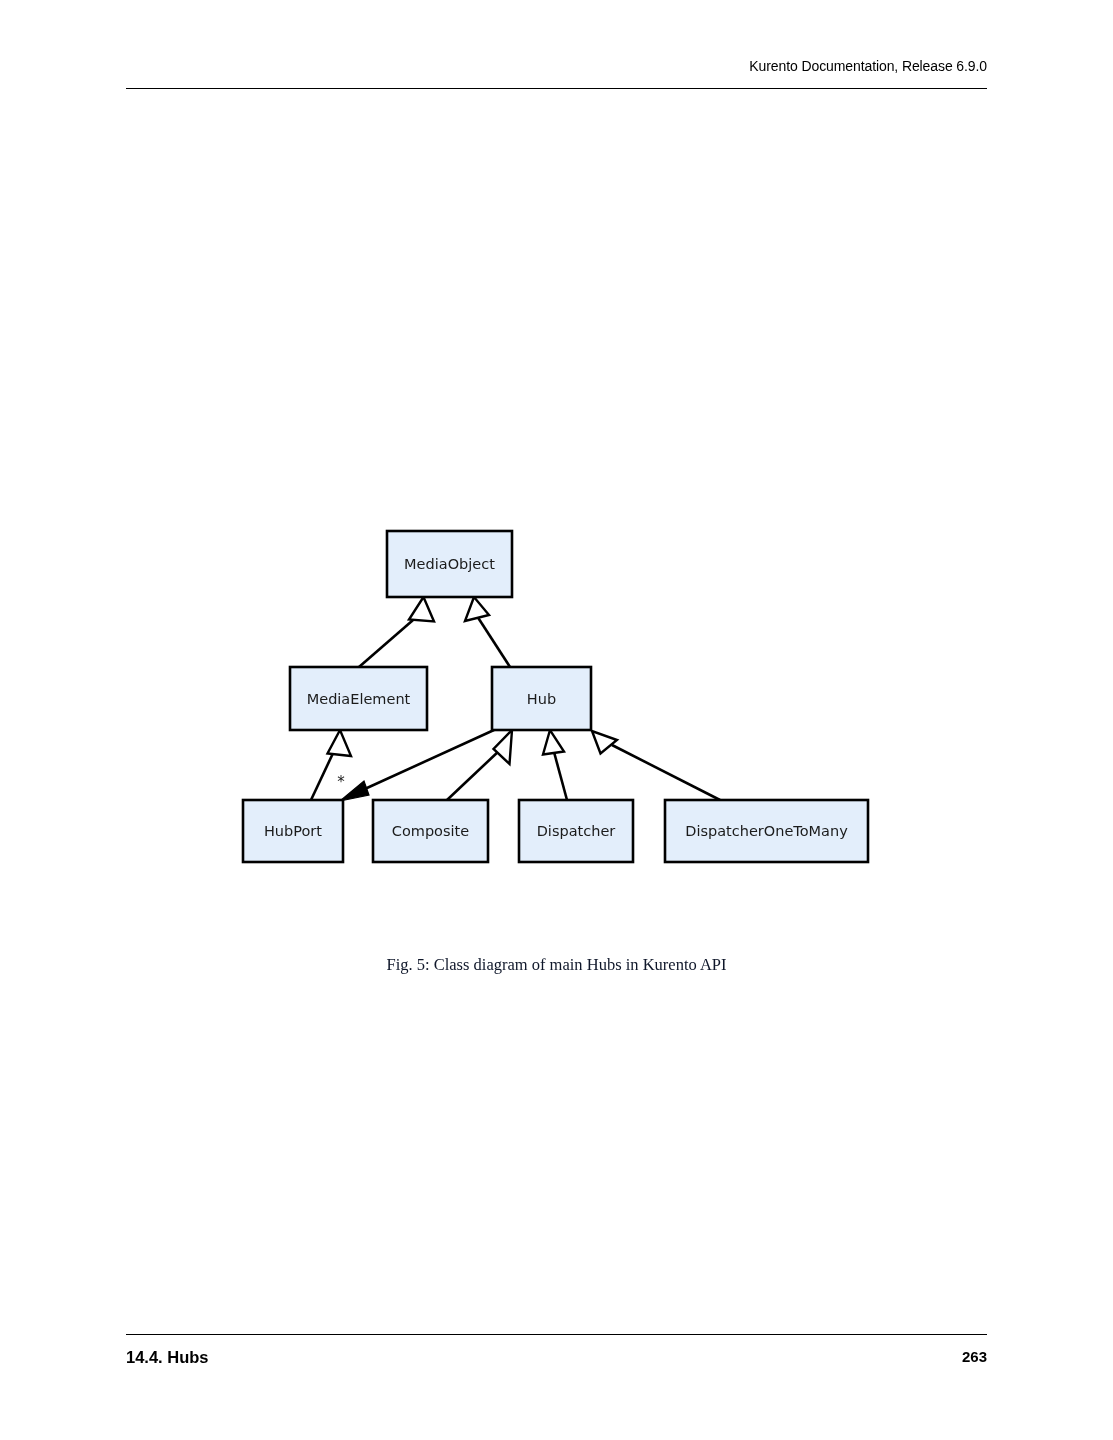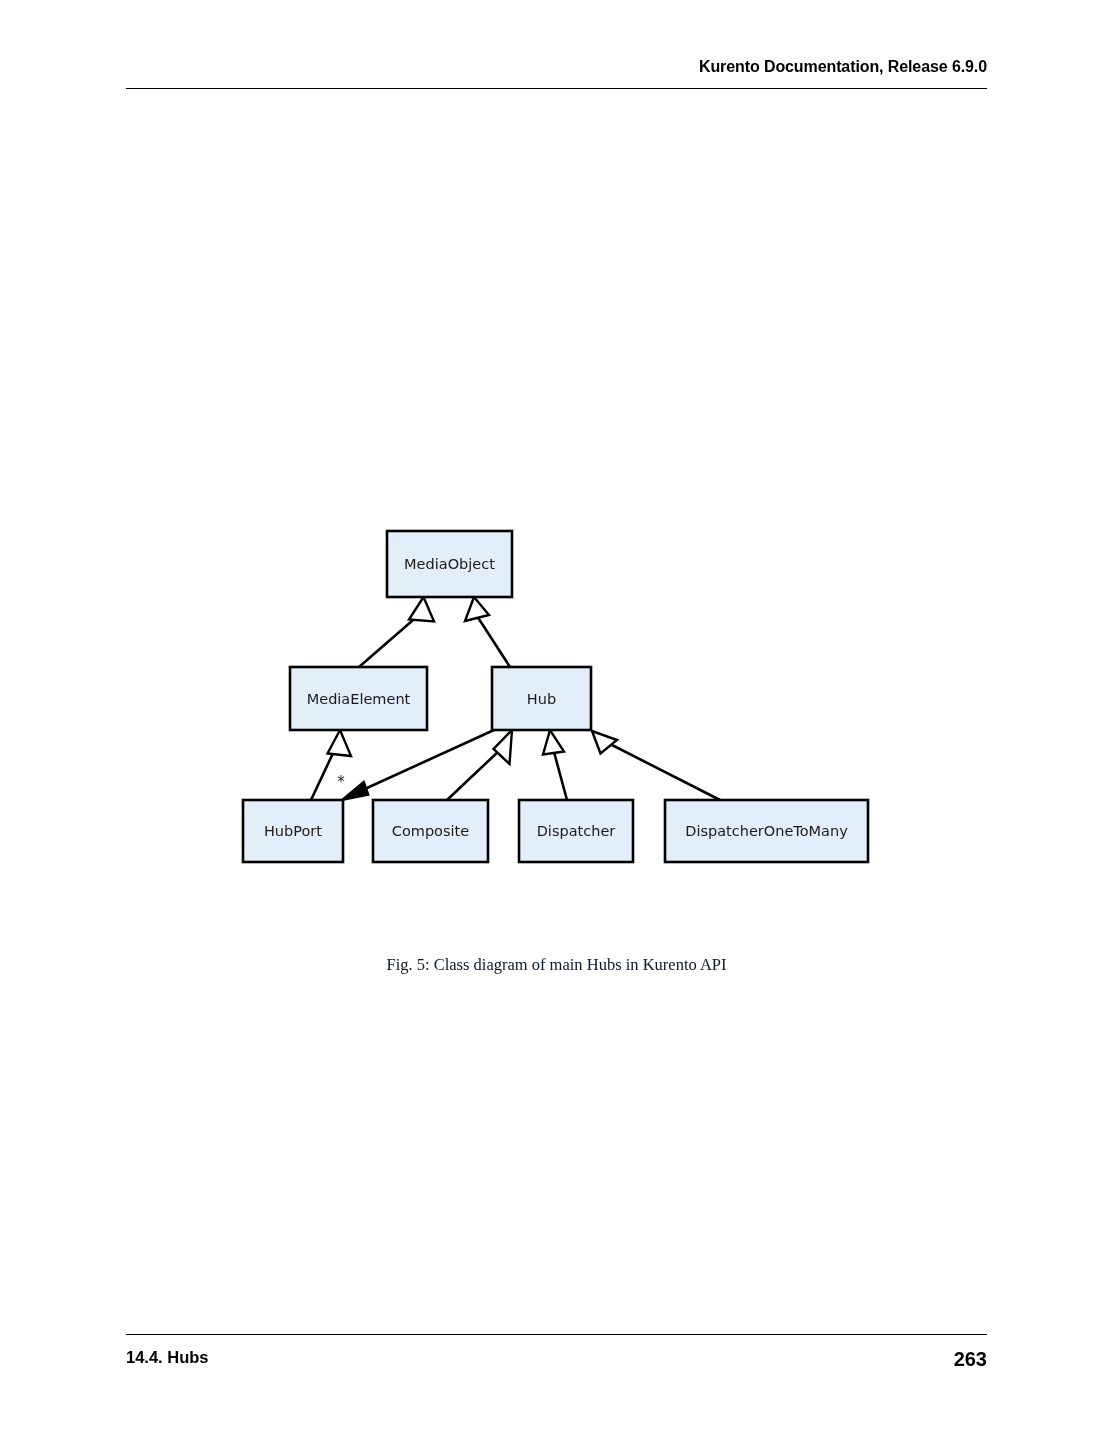--- a/index.html
+++ b/index.html
@@ -22,22 +22,22 @@
     left: 126px;
     top: 58px;
     width: 861px;
     height: 36px;
   }
   #header-title {
     position: absolute;
     right: 0;
     top: 0;
     font-family: "Liberation Sans", sans-serif;
-    font-weight: bold;
-    font-size: 16px;
+    font-weight: normal;
+    font-size: 14px;
     letter-spacing: -0.1px;
     white-space: nowrap;
     color: #000;
   }
   #header-rule {
     position: absolute;
     left: 0;
     top: 30px;
     width: 861px;
     height: 0;
@@ -66,21 +66,21 @@
     top: 14px;
     font-weight: bold;
     font-size: 16.5px;
     white-space: nowrap;
   }
   #footer-page {
     position: absolute;
     right: 0;
     top: 14px;
     font-weight: bold;
-    font-size: 20px;
+    font-size: 15px;
     white-space: nowrap;
   }
 
   
   #figure {
     position: absolute;
     left: 0;
     top: 0;
     width: 1113px;
     height: 1440px;

